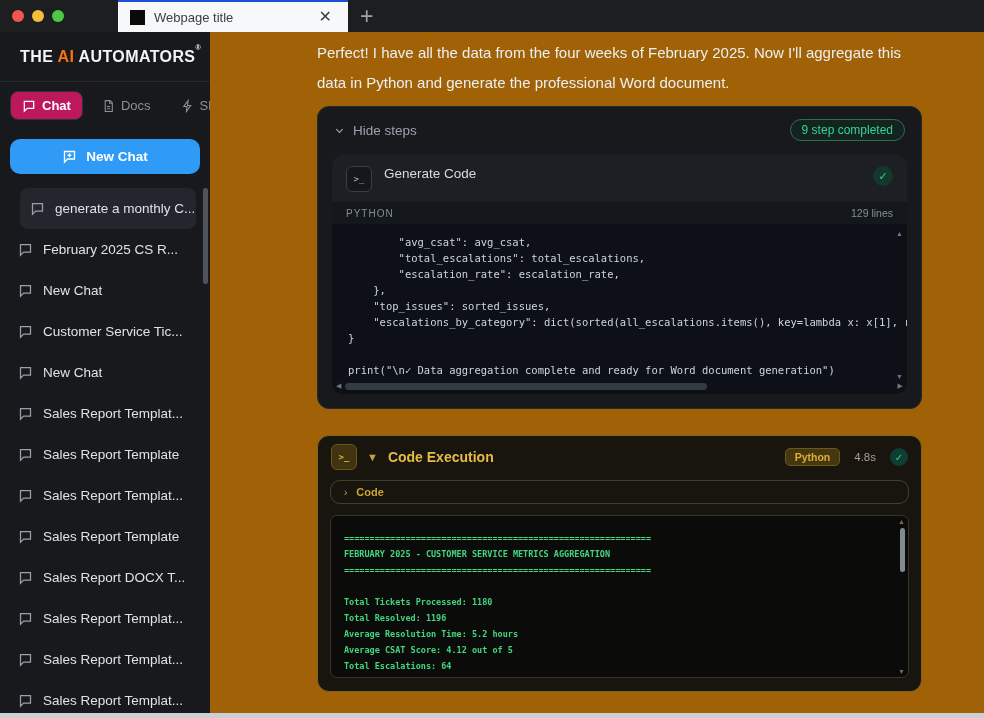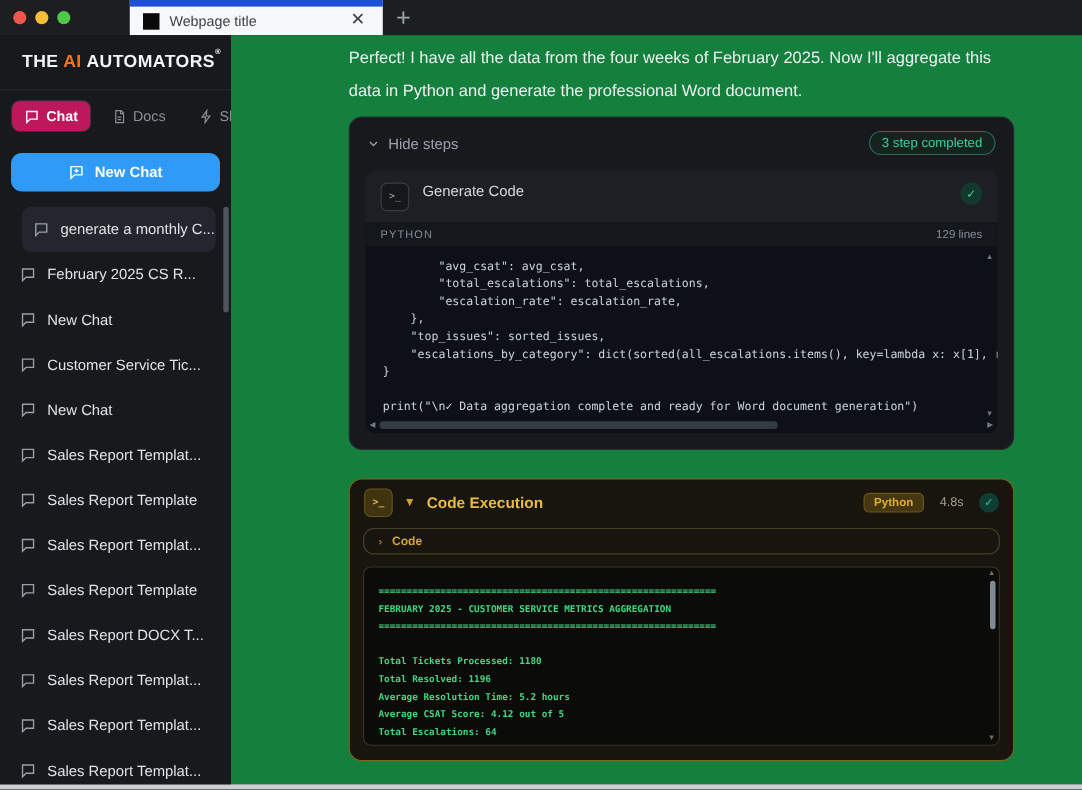--- a/index.html
+++ b/index.html
@@ -5,21 +5,21 @@
   * { margin:0; padding:0; box-sizing:border-box; }
   html,body { background:#2a2c2e; }
   body { font-family:"Liberation Sans", sans-serif; }
   .window { width:984px; height:718px; background:#0f1113; position:relative; overflow:hidden; display:flex; flex-direction:column; }
 
   
   .tabbar { height:32px; background:#1c1e20; display:flex; align-items:stretch; flex:none; }
   .lights { display:flex; align-items:center; gap:8px; padding:0 14px 0 12px; }
   .light { width:12px; height:12px; border-radius:50%; }
   .light.red{ background:#f0564f; } .light.yellow{ background:#f6bd3b; } .light.green{ background:#4fc84a; }
-  .tab { width:230px; margin-left:40px; background:#f7f8f9; border-top:6px solid #1d4ed8; display:flex; align-items:center; gap:9px; padding:0 12px; }
+  .tab { width:230px; margin-left:40px; background:#f7f8f9; border-top:2px solid #1d4ed8; display:flex; align-items:center; gap:9px; padding:0 12px; }
   .favicon { width:15px; height:15px; background:#0a0a0a; flex:none; }
   .tab-title { flex:1; font-size:13px; color:#3a3f44; white-space:nowrap; overflow:hidden; }
   .tab-close { color:#3a3f44; font-size:16px; line-height:1; cursor:default; padding:2px 4px; }
   .newtab { color:#9aa6ae; font-size:23px; font-weight:300; display:flex; align-items:center; padding:0 12px; }
 
   .app { flex:1; display:flex; min-height:0; }
   .bottom-strip { height:5px; background:#cdd0d3; flex:none; }
 
   
   .sidebar { width:210px; background:#17191c; position:relative; flex:none; display:flex; flex-direction:column; overflow:hidden; }
@@ -31,21 +31,21 @@
   .nav-item { display:flex; align-items:center; gap:6px; padding:6px 11px; border-radius:8px; font-size:13px; color:#8b9196; }
   .nav-item.active { background:#be185d; border:1px solid #2e3238; color:#ffffff; font-weight:700; }
   .new-chat { margin:10px 10px 4px; height:35px; background:#2f9bf7; border-radius:10px; display:flex; align-items:center; justify-content:center; gap:9px; color:#fff; font-weight:700; font-size:13.5px; flex:none; cursor:pointer; }
   .chat-list { padding:10px 14px 0 8px; overflow:hidden; }
   .chat-item { height:41px; display:flex; align-items:center; gap:10px; padding:0 10px; color:#dfe3e7; font-size:13.5px; white-space:nowrap; cursor:pointer; }
   .chat-item.active { background:#23262c; border-radius:8px;margin-left:12px; }
   .chat-item svg { flex:none; }
   .side-scrollbar { position:absolute; right:2px; top:156px; width:5px; height:96px; background:#4d545c; border-radius:3px; }
 
   
-  .main { flex:1; background:#15803d; padding:6px 62px 0 107px; overflow:hidden; }
+  .main { flex:1; background:#a16207; padding:6px 62px 0 107px; overflow:hidden; }
   .message { color:#eceff1; font-size:15px; line-height:30px; }
 
   .steps-card { margin-top:8px; background:#17191d; border:1px solid #26292e; border-radius:12px; }
   .steps-header { display:flex; justify-content:space-between; align-items:center; padding:12px 16px; }
   .steps-toggle { display:flex; align-items:center; gap:8px; color:#9ca3af; font-size:13.5px; cursor:pointer; }
   .status-badge { border:1px solid #2c6e54; background:#14231d; color:#34d399; border-radius:999px; padding:3px 11px; font-size:12px; }
 
   .step-item { margin:2px 14px 14px; background:#1c1f24; border-radius:10px; overflow:hidden; }
   .step-head { display:flex; gap:12px; padding:11px 14px 10px; align-items:flex-start; }
   .term-ico { width:26px; height:26px; border-radius:6px; border:1px solid #383e45; background:#15171b; color:#aeb4bb; font-family:"DejaVu Sans Mono",monospace; font-size:9px; display:flex; align-items:center; justify-content:center; flex:none; }
@@ -251,21 +251,21 @@
       <div class="message">Perfect! I have all the data from the four weeks of February 2025. Now I'll aggregate this data in Python and generate the professional Word document.</div>
 
       <div class="steps-card">
         <div class="steps-header">
           <div class="steps-toggle">
             <svg width="11" height="11" viewBox="0 0 24 24" fill="none" stroke="#9ca3af" stroke-width="2.6">
                 <path d="M5 9l7 7 7-7"></path>
               </svg>
             <span>Hide steps</span>
           </div>
-          <span class="status-badge">3 step completed</span>
+          <span class="status-badge">9 step completed</span>
         </div>
 
         <div class="step-item">
           <div class="step-head">
             <span class="term-ico">&gt;_</span>
             <div class="step-titles">
               <div class="step-title">Generate Code</div>
             </div>
             <span class="check">✓</span>
           </div>

